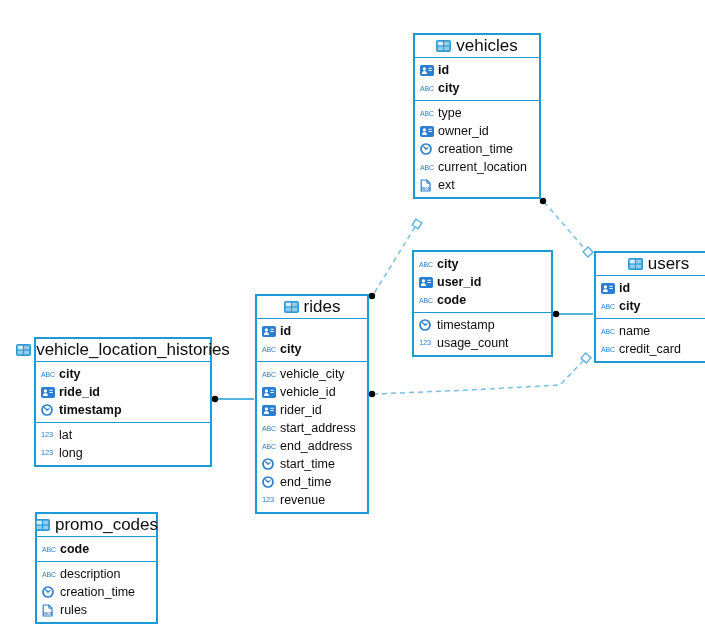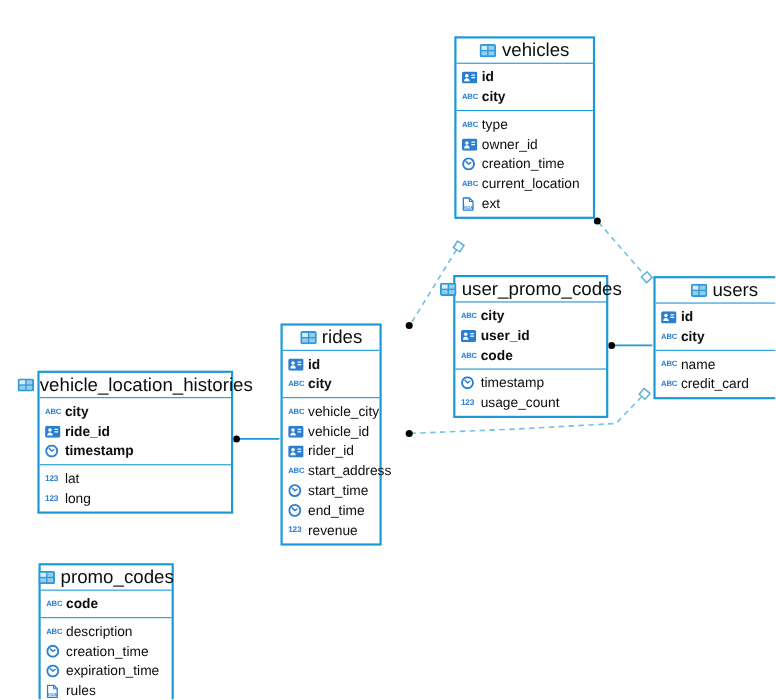--- a/index.html
+++ b/index.html
@@ -19,21 +19,21 @@
   }
   .tbl-icon{display:flex;align-items:center;}
   .sec{padding:3px 0;}
   .sec-keys{border-bottom:1.5px solid #1b9ad6;}
   .row{
     display:flex;align-items:center;height:18px;padding:0 5px;
     white-space:nowrap;font-size:12.5px;color:#0d0d0d;
   }
   .row.key .fname{font-weight:bold;}
   .ficon{width:18px;flex:0 0 18px;display:flex;align-items:center;}
-  .txticon{font-size:7px;font-weight:bold;color:#2b7fd0;letter-spacing:-0.2px;line-height:1;}
+  .txticon{font-size:7px;font-weight:normal;color:#2b7fd0;letter-spacing:-0.2px;line-height:1;}
   .fname{line-height:1;}
 </style>
 </head>
 <body>
 
 <div id="erd-canvas">
 
   <svg id="relations-layer" width="705" height="636" viewBox="0 0 705 636">
       <g>
         <polyline points="415,227 373,295" fill="none" stroke="#79bfe6" stroke-width="1.5" stroke-dasharray="5,4"></polyline>
@@ -135,32 +135,20 @@
               <path d="M6.8 1 V4.2 H10" fill="none" stroke="#2b7fd0" stroke-width="1"></path>
               <text x="5.6" y="11" font-size="3.6" font-weight="bold" fill="#2b7fd0" text-anchor="middle" font-family="Liberation Sans,sans-serif">JSON</text>
             </svg>
           </span>
           <span class="fname">ext</span>
         </div>
       </div>
   </div>
 
   <div class="tbl" id="t-user_promo_codes" style="left:412px;top:250px;width:141px;">
-    <div class="tbl-header">
-      <span class="tbl-icon">
-          <svg width="15" height="12" viewBox="0 0 15 12">
-            <rect width="15" height="12" rx="2" fill="#2e9ad6"></rect>
-            <rect x="1.7" y="1.7" width="5.2" height="3.7" fill="#d9edf9"></rect>
-            <rect x="8.1" y="1.7" width="5.2" height="3.7" fill="#93cdee"></rect>
-            <rect x="1.7" y="6.6" width="5.2" height="3.7" fill="#93cdee"></rect>
-            <rect x="8.1" y="6.6" width="5.2" height="3.7" fill="#93cdee"></rect>
-          </svg>
-        </span>
-      <span class="tbl-title">user_promo_codes</span>
-    </div>
     <div class="sec sec-keys">
         <div class="row key">
           <span class="ficon">
             <span class="txticon">ABC</span>
           </span>
           <span class="fname">city</span>
         </div>
         <div class="row key">
           <span class="ficon">
             <svg width="14" height="11" viewBox="0 0 14 11">
@@ -242,21 +230,21 @@
         </div>
         <div class="row">
           <span class="ficon">
             <span class="txticon">ABC</span>
           </span>
           <span class="fname">credit_card</span>
         </div>
       </div>
   </div>
 
-  <div class="tbl" id="t-rides" style="left:255px;top:294px;width:92px;">
+  <div class="tbl" id="t-rides" style="left:255px;top:294px;width:114px;">
     <div class="tbl-header">
       <span class="tbl-icon">
           <svg width="15" height="12" viewBox="0 0 15 12">
             <rect width="15" height="12" rx="2" fill="#2e9ad6"></rect>
             <rect x="1.7" y="1.7" width="5.2" height="3.7" fill="#d9edf9"></rect>
             <rect x="8.1" y="1.7" width="5.2" height="3.7" fill="#93cdee"></rect>
             <rect x="1.7" y="6.6" width="5.2" height="3.7" fill="#93cdee"></rect>
             <rect x="8.1" y="6.6" width="5.2" height="3.7" fill="#93cdee"></rect>
           </svg>
         </span>
@@ -311,20 +299,26 @@
               <rect x="8.4" y="5" width="3.5" height="1.1" rx="0.5" fill="#fff"></rect>
             </svg>
           </span>
           <span class="fname">rider_id</span>
         </div>
         <div class="row">
           <span class="ficon">
             <span class="txticon">ABC</span>
           </span>
           <span class="fname">start_address</span>
+        </div>
+        <div class="row">
+          <span class="ficon">
+            <span class="txticon">ABC</span>
+          </span>
+          <span class="fname">end_address</span>
         </div>
         <div class="row">
           <span class="ficon">
             <svg width="12" height="12" viewBox="0 0 12 12">
               <circle cx="6" cy="6" r="5" fill="none" stroke="#2b7fd0" stroke-width="1.7"></circle>
               <path d="M6 6 L3.7 3.7" stroke="#2b7fd0" stroke-width="1.3" stroke-linecap="round"></path>
               <path d="M6 6 L8 4.8" stroke="#2b7fd0" stroke-width="1.3" stroke-linecap="round"></path>
             </svg>
           </span>
           <span class="fname">start_time</span>
@@ -440,30 +434,20 @@
             <svg width="12" height="12" viewBox="0 0 12 12">
               <circle cx="6" cy="6" r="5" fill="none" stroke="#2b7fd0" stroke-width="1.7"></circle>
               <path d="M6 6 L3.7 3.7" stroke="#2b7fd0" stroke-width="1.3" stroke-linecap="round"></path>
               <path d="M6 6 L8 4.8" stroke="#2b7fd0" stroke-width="1.3" stroke-linecap="round"></path>
             </svg>
           </span>
           <span class="fname">creation_time</span>
         </div>
         <div class="row">
           <span class="ficon">
-            <svg width="12" height="12" viewBox="0 0 12 12">
-              <circle cx="6" cy="6" r="5" fill="none" stroke="#2b7fd0" stroke-width="1.7"></circle>
-              <path d="M6 6 L3.7 3.7" stroke="#2b7fd0" stroke-width="1.3" stroke-linecap="round"></path>
-              <path d="M6 6 L8 4.8" stroke="#2b7fd0" stroke-width="1.3" stroke-linecap="round"></path>
-            </svg>
-          </span>
-          <span class="fname">expiration_time</span>
-        </div>
-        <div class="row">
-          <span class="ficon">
             <svg width="11" height="13" viewBox="0 0 11 13">
               <path d="M1.2 1 H6.8 L10 4.2 V12 H1.2 Z" fill="#fff" stroke="#2b7fd0" stroke-width="1.2" stroke-linejoin="round"></path>
               <path d="M6.8 1 V4.2 H10" fill="none" stroke="#2b7fd0" stroke-width="1"></path>
               <text x="5.6" y="11" font-size="3.6" font-weight="bold" fill="#2b7fd0" text-anchor="middle" font-family="Liberation Sans,sans-serif">JSON</text>
             </svg>
           </span>
           <span class="fname">rules</span>
         </div>
       </div>
   </div>

